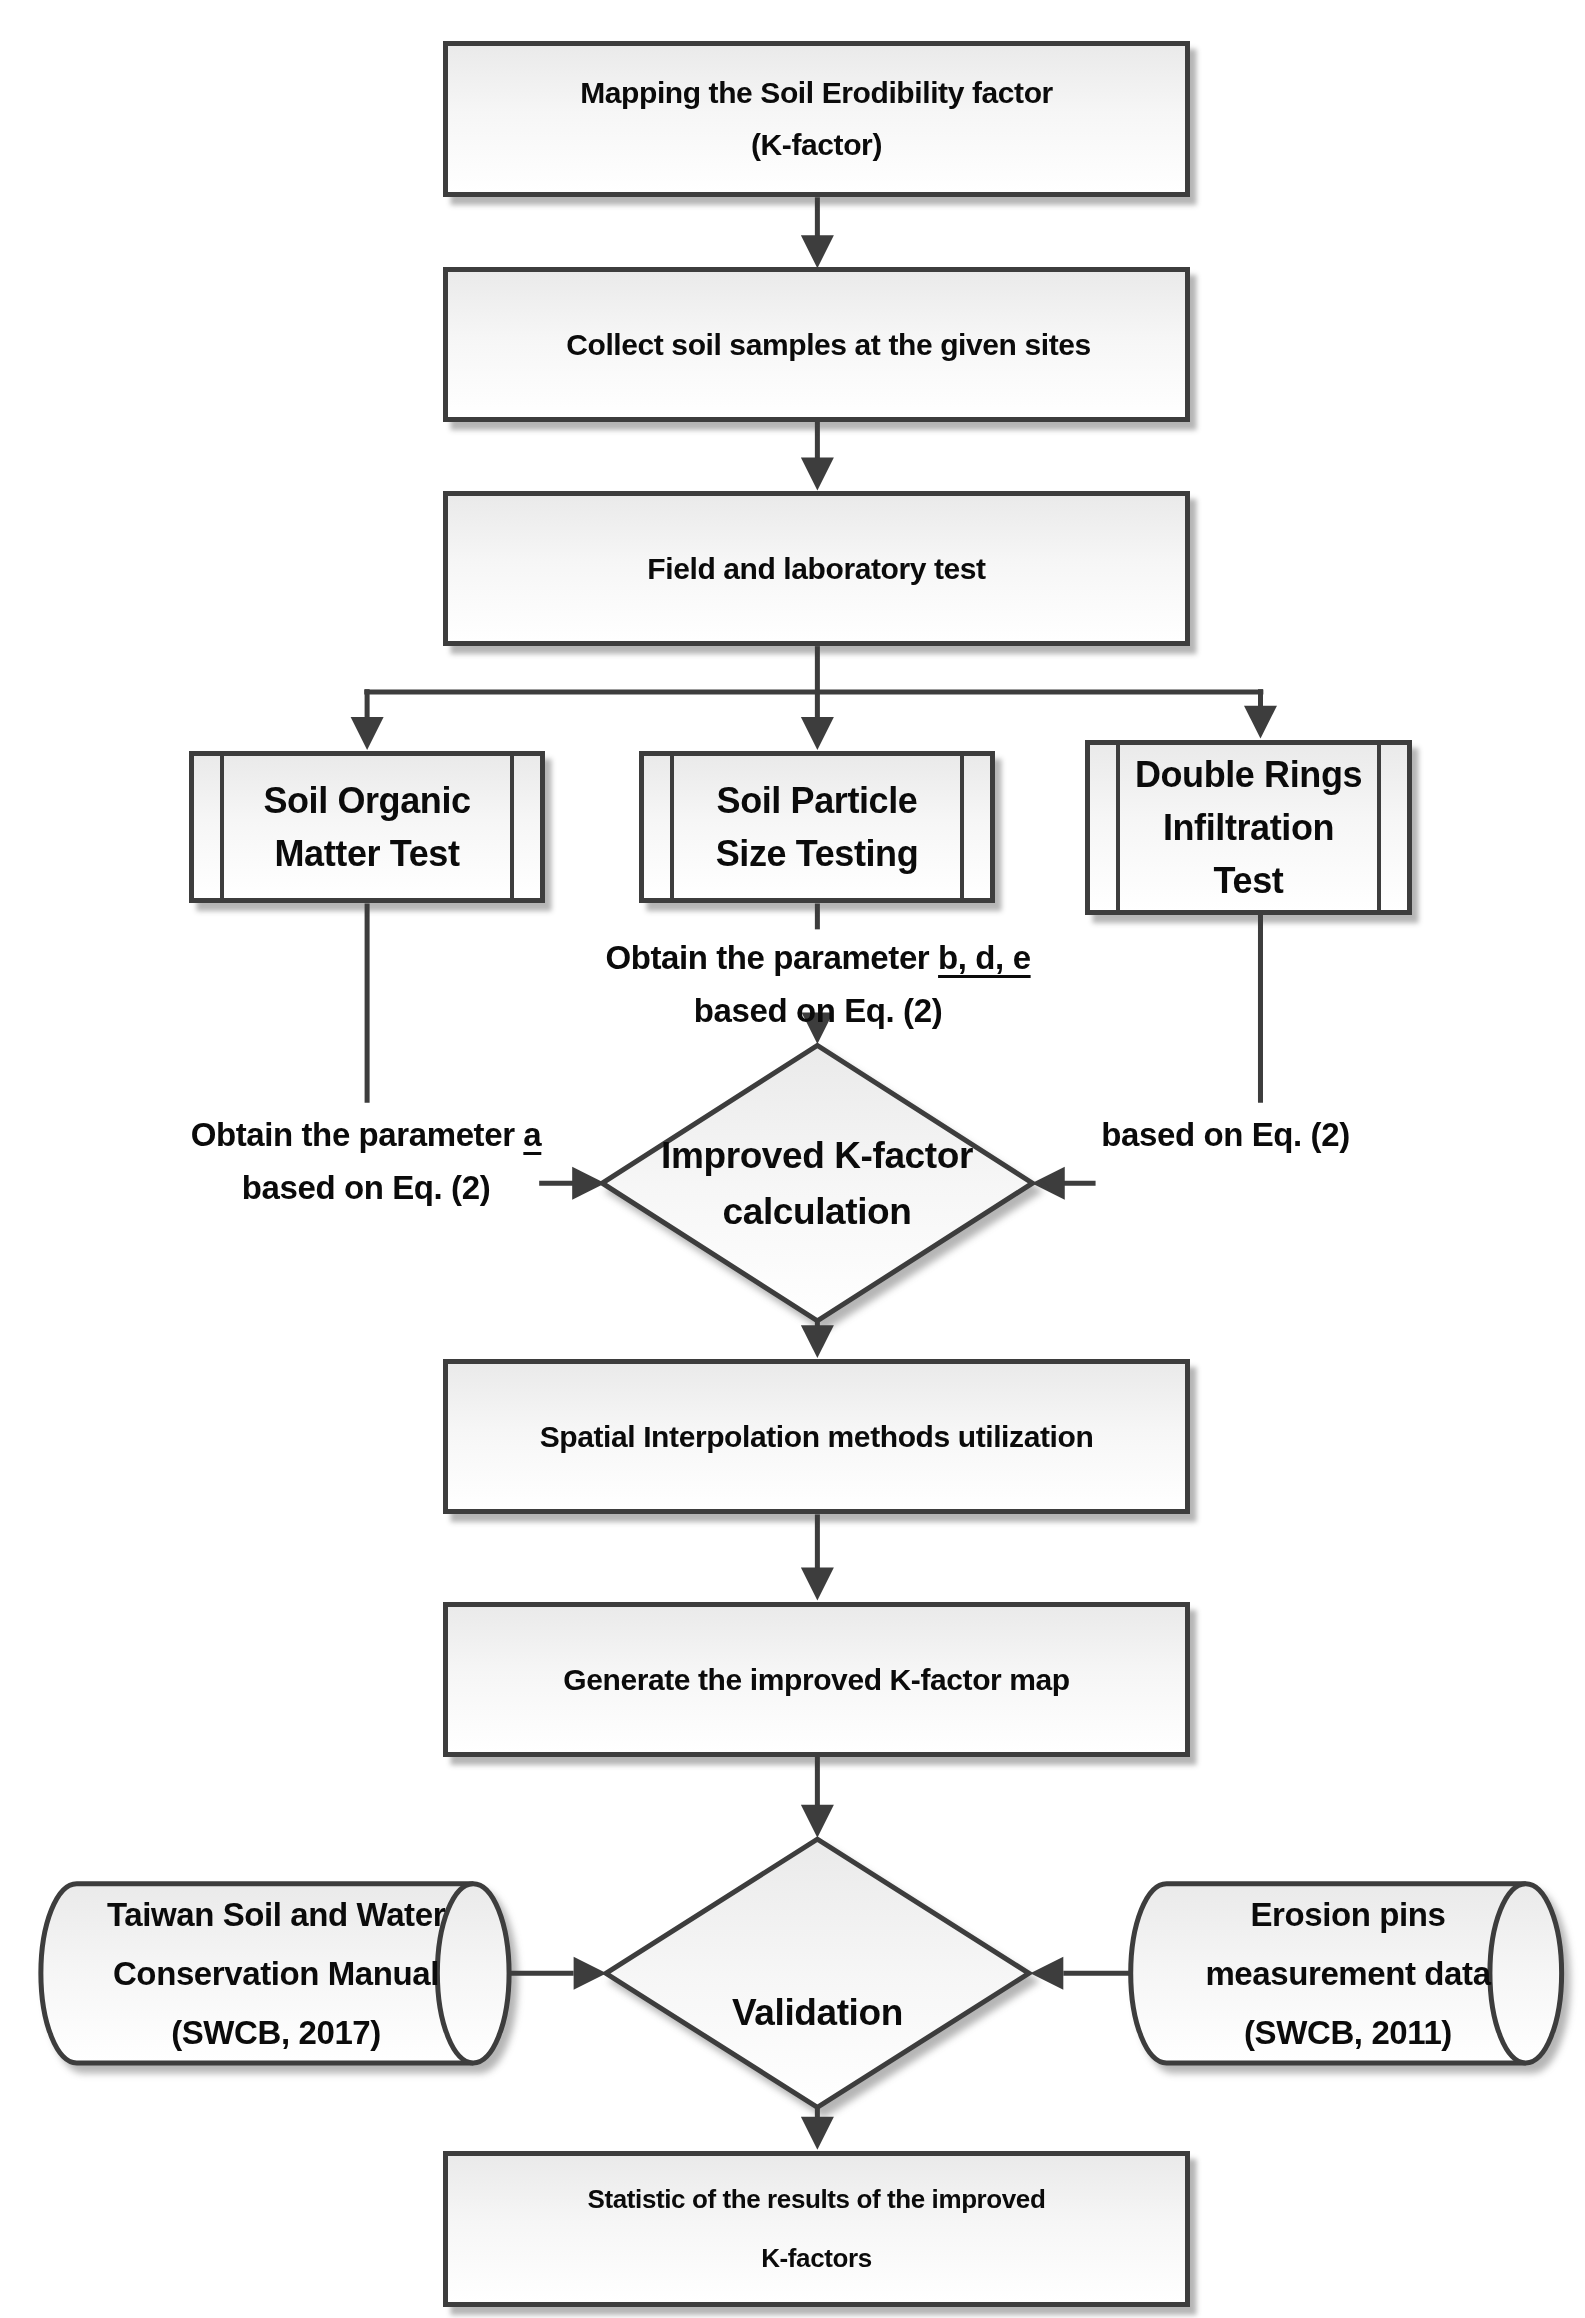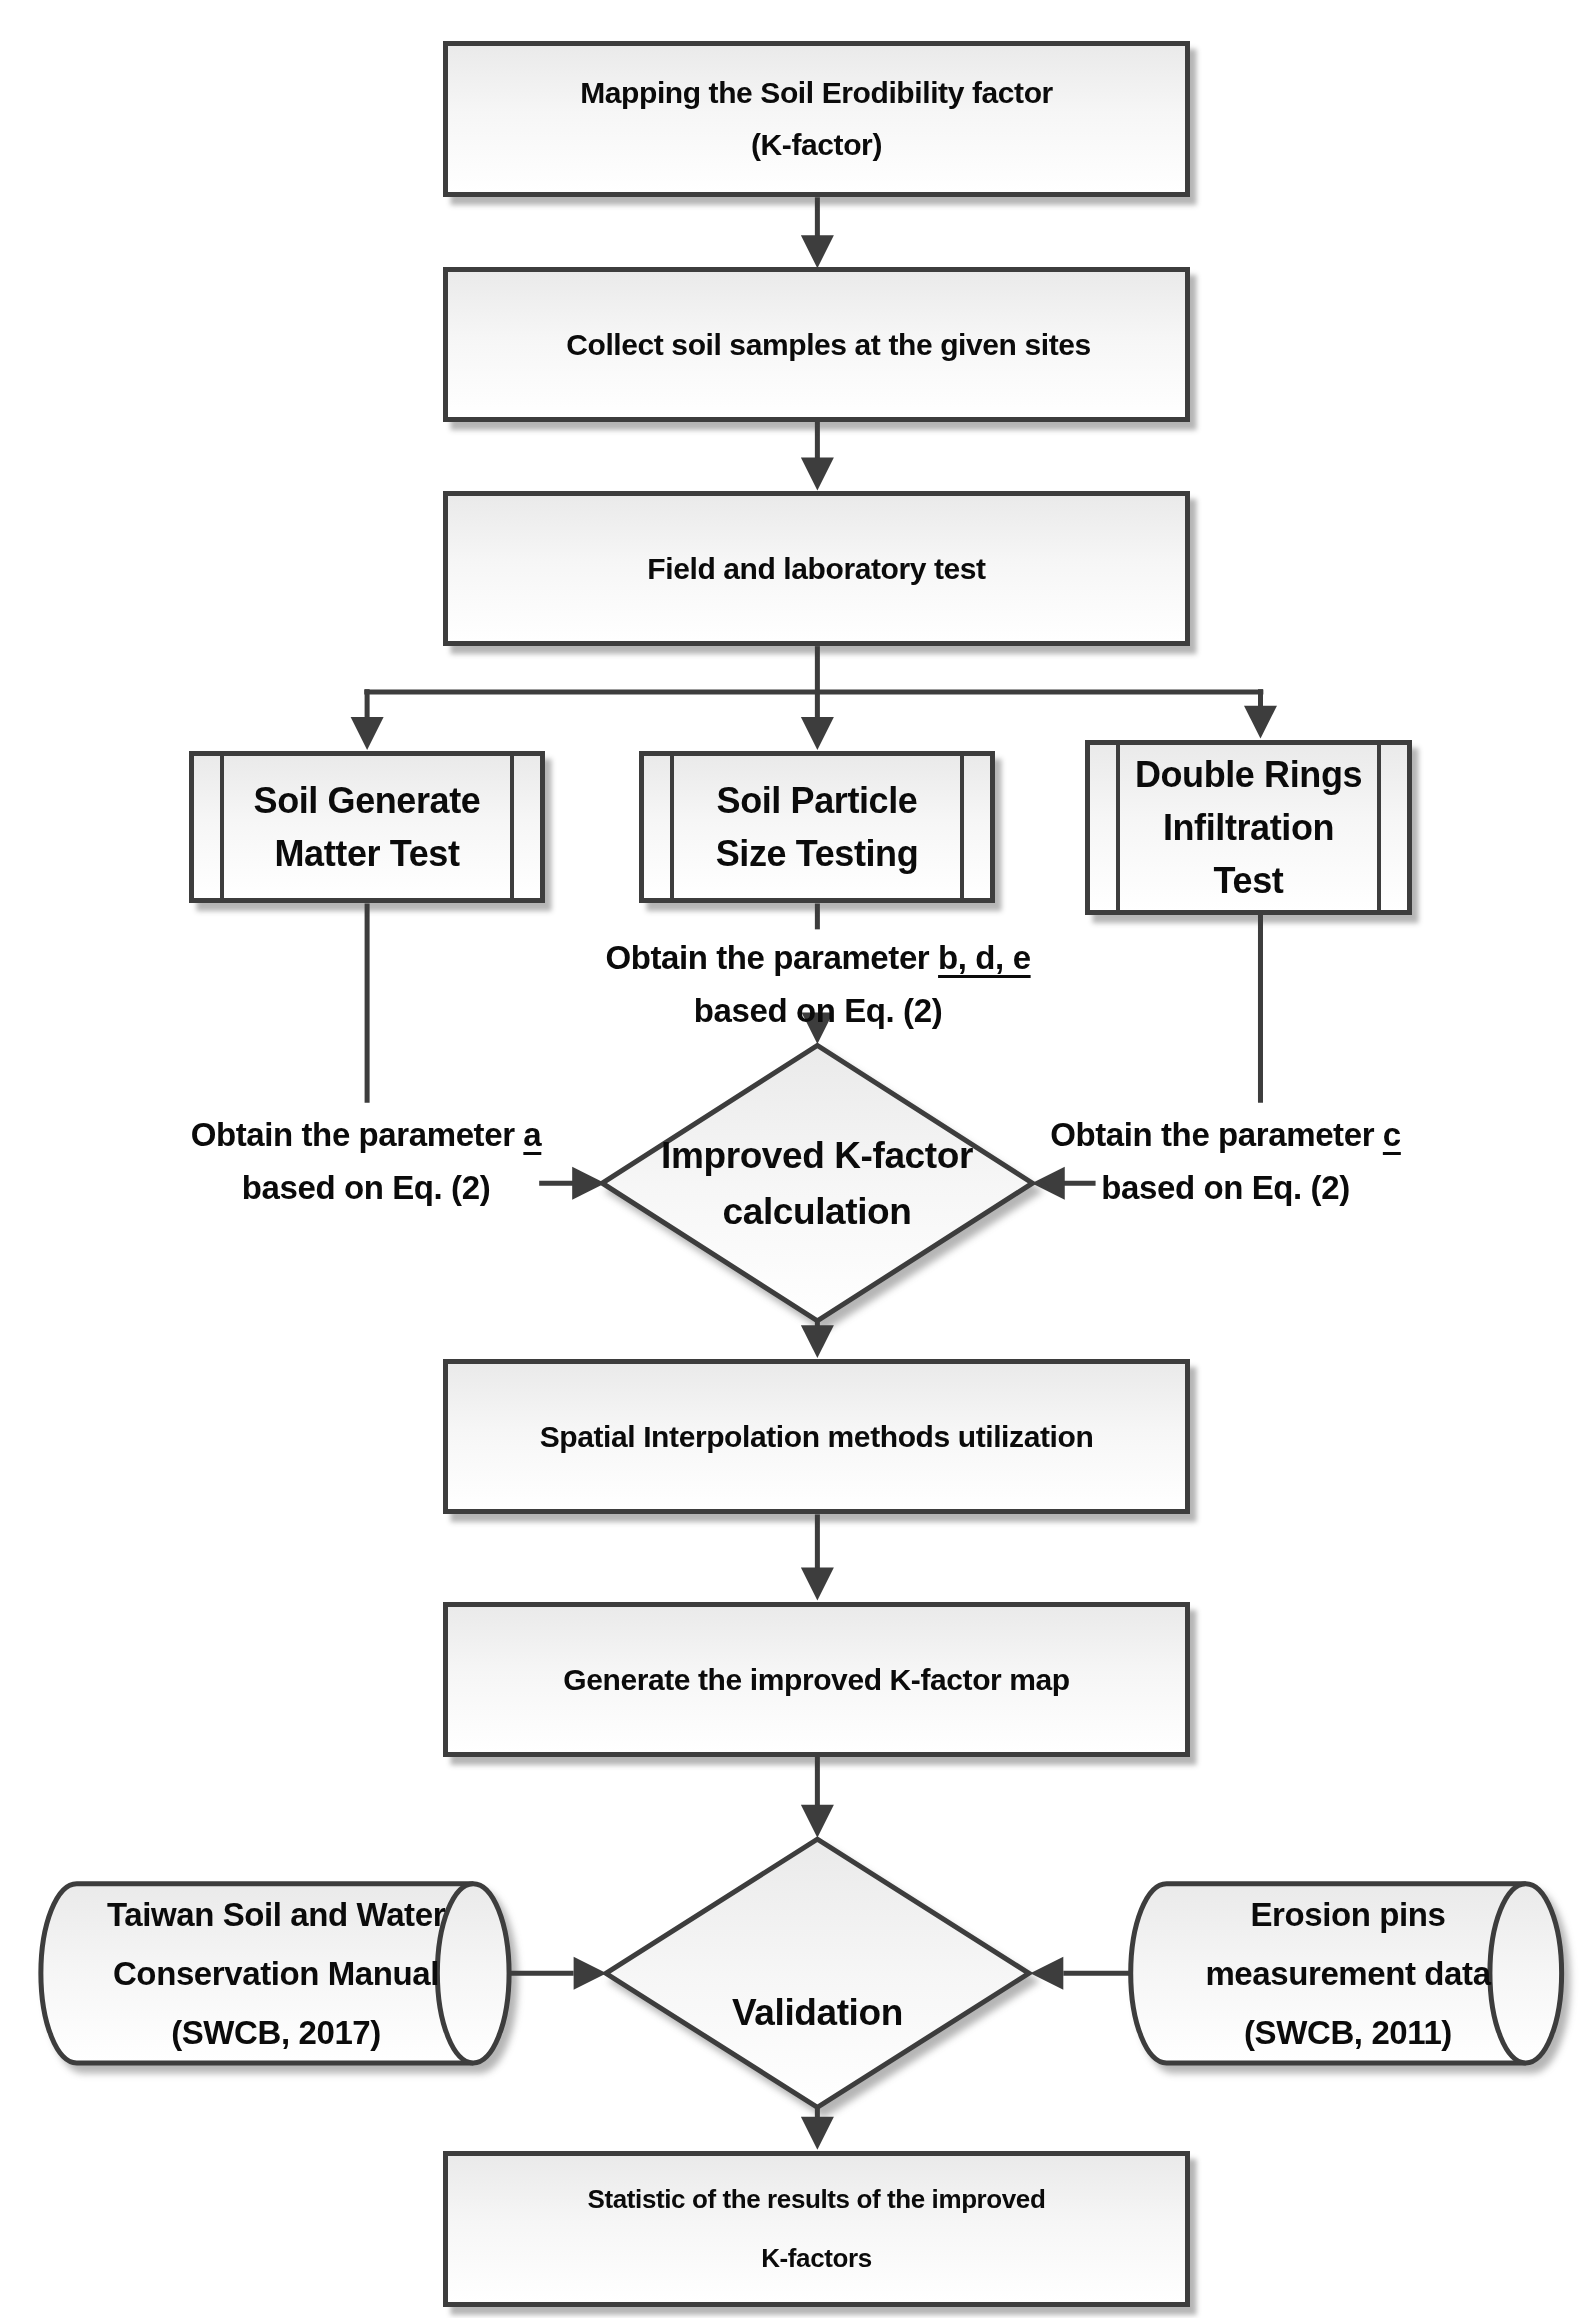--- a/index.html
+++ b/index.html
@@ -144,21 +144,21 @@
     <div class="lbl lbl-main">Collect soil samples at the given sites</div>
   </div>
 
   <div class="box" style="left:443px;top:491px;width:747px;height:155px;">
     <div class="lbl lbl-main">Field and laboratory test</div>
   </div>
 
   <div class="box" style="left:189px;top:751px;width:356px;height:152px;">
     <div class="pbar l"></div>
     <div class="pbar r"></div>
-    <div class="lbl lbl-pre">Soil Generate
+    <div class="lbl lbl-pre">Soil Organic
 Matter Test</div>
   </div>
 
   <div class="box" style="left:639px;top:751px;width:356px;height:152px;">
     <div class="pbar l"></div>
     <div class="pbar r"></div>
     <div class="lbl lbl-pre">Soil Particle
 Size Testing</div>
   </div>
 
@@ -208,18 +208,17 @@
     <div><span>Obtain the parameter </span><span class="param-u">b, d, e</span></div>
     <div>based on Eq. (2)</div>
   </div>
 
   <div class="annot" style="left:151px;top:1108px;width:430px;">
     <div><span>Obtain the parameter </span><span class="param-u">a</span></div>
     <div>based on Eq. (2)</div>
   </div>
 
   <div class="annot" style="left:1025px;top:1108px;width:401px;">
-    <div><span>Obtain the parameter </span><span class="param-u">c</span></div>
     <div>based on Eq. (2)</div>
   </div>
 
 </div>
 
 
 </body></html>

